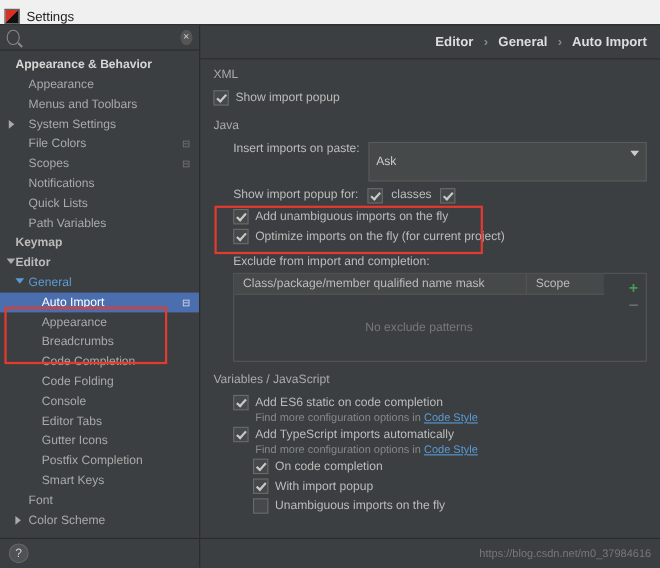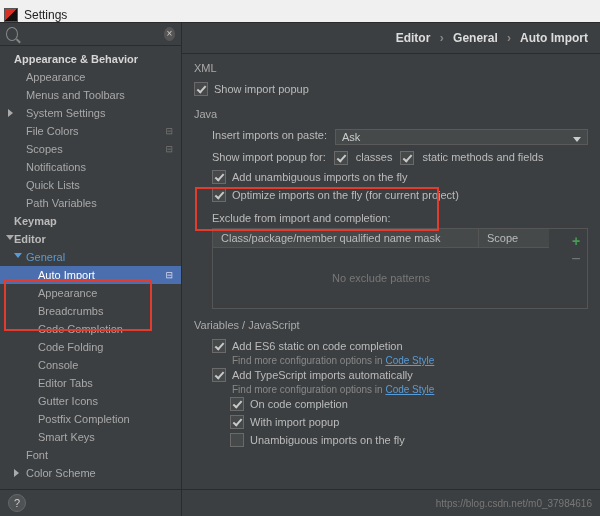--- a/index.html
+++ b/index.html
@@ -175,21 +175,21 @@
   transform: rotate(-48deg);
 }
 .formrow {
   display: flex;
   align-items: flex-start;
   gap: 8px;
   padding: 3px 0;
 }
 .combo {
   flex: 1;
-  height: 16px;
+  height: 36px;
   background: #45494a;
   border: 1px solid #5a5a5a;
   display: flex;
   align-items: center;
   padding: 0 6px;
   color: #ccc;
   position: relative;
 }
 .combo .arrow {
   position: absolute;
@@ -385,21 +385,20 @@
             <div class="combo">
               <span>Ask</span>
               <span class="arrow"></span>
             </div>
           </div>
           <div class="formrow">
             <span>Show import popup for:</span>
             <div class="cb checked"></div>
             <span>classes</span>
             <div class="cb checked"></div>
-            <span>static methods and fields</span>
           </div>
           <div class="cbrow">
             <div class="cb checked"></div>
             <span>Add unambiguous imports on the fly</span>
           </div>
           <div class="cbrow">
             <div class="cb checked"></div>
             <span>Optimize imports on the fly (for current project)</span>
           </div>
           <div style="margin-top:8px">Exclude from import and completion:</div>

